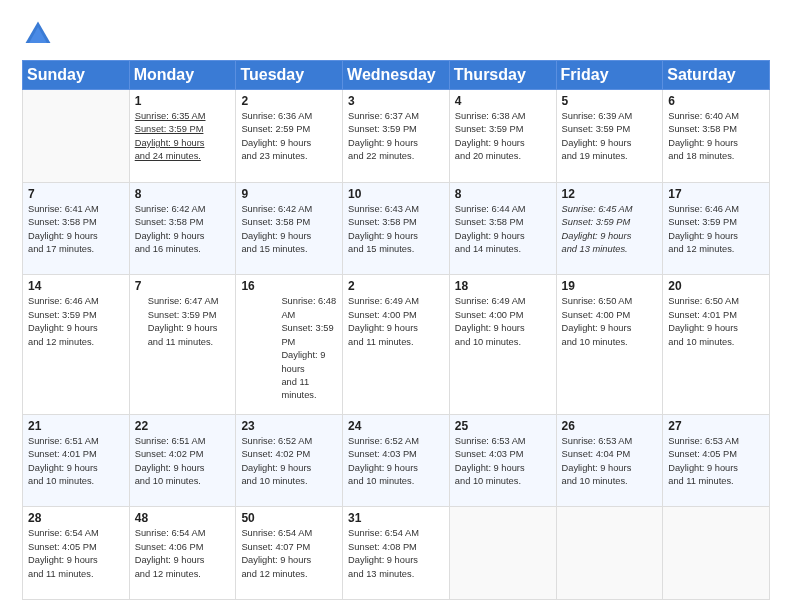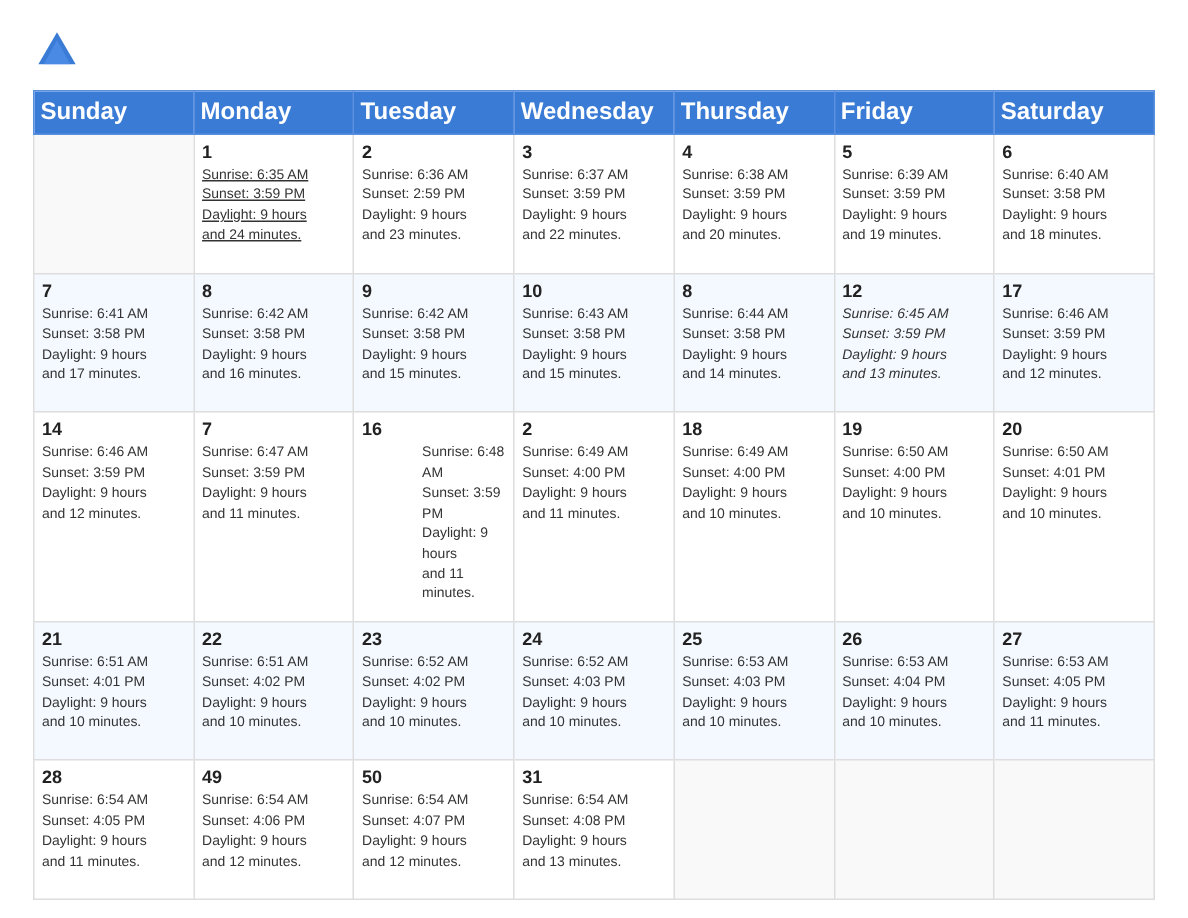--- a/index.html
+++ b/index.html
@@ -243,21 +243,21 @@
         <tr>
           <td>
             <span class="day-num">14</span>
             <div class="day-info" style="white-space: pre-line;">Sunrise: 6:46 AM
 Sunset: 3:59 PM
 Daylight: 9 hours
 and 12 minutes.</div>
           </td>
           <td>
             <span class="day-num">7</span>
-            <div class="day-info" style="white-space: pre-line;">Sunrise: 6:47 AM
+            <div class="day-info" style="white-space: pre-line; margin-left: 13px;">Sunrise: 6:47 AM
 Sunset: 3:59 PM
 Daylight: 9 hours
 and 11 minutes.</div>
           </td>
           <td>
             <span class="day-num">16</span>
             <div class="day-info" style="white-space: pre-line; margin-left: 40px;">Sunrise: 6:48 AM
 Sunset: 3:59 PM
 Daylight: 9 hours
 and 11 minutes.</div>
@@ -344,21 +344,21 @@
         </tr>
         <tr>
           <td>
             <span class="day-num">28</span>
             <div class="day-info" style="white-space: pre-line;">Sunrise: 6:54 AM
 Sunset: 4:05 PM
 Daylight: 9 hours
 and 11 minutes.</div>
           </td>
           <td>
-            <span class="day-num">49</span>
+            <span class="day-num">48</span>
             <div class="day-info" style="white-space: pre-line;">Sunrise: 6:54 AM
 Sunset: 4:06 PM
 Daylight: 9 hours
 and 12 minutes.</div>
           </td>
           <td>
             <span class="day-num">50</span>
             <div class="day-info" style="white-space: pre-line;">Sunrise: 6:54 AM
 Sunset: 4:07 PM
 Daylight: 9 hours

